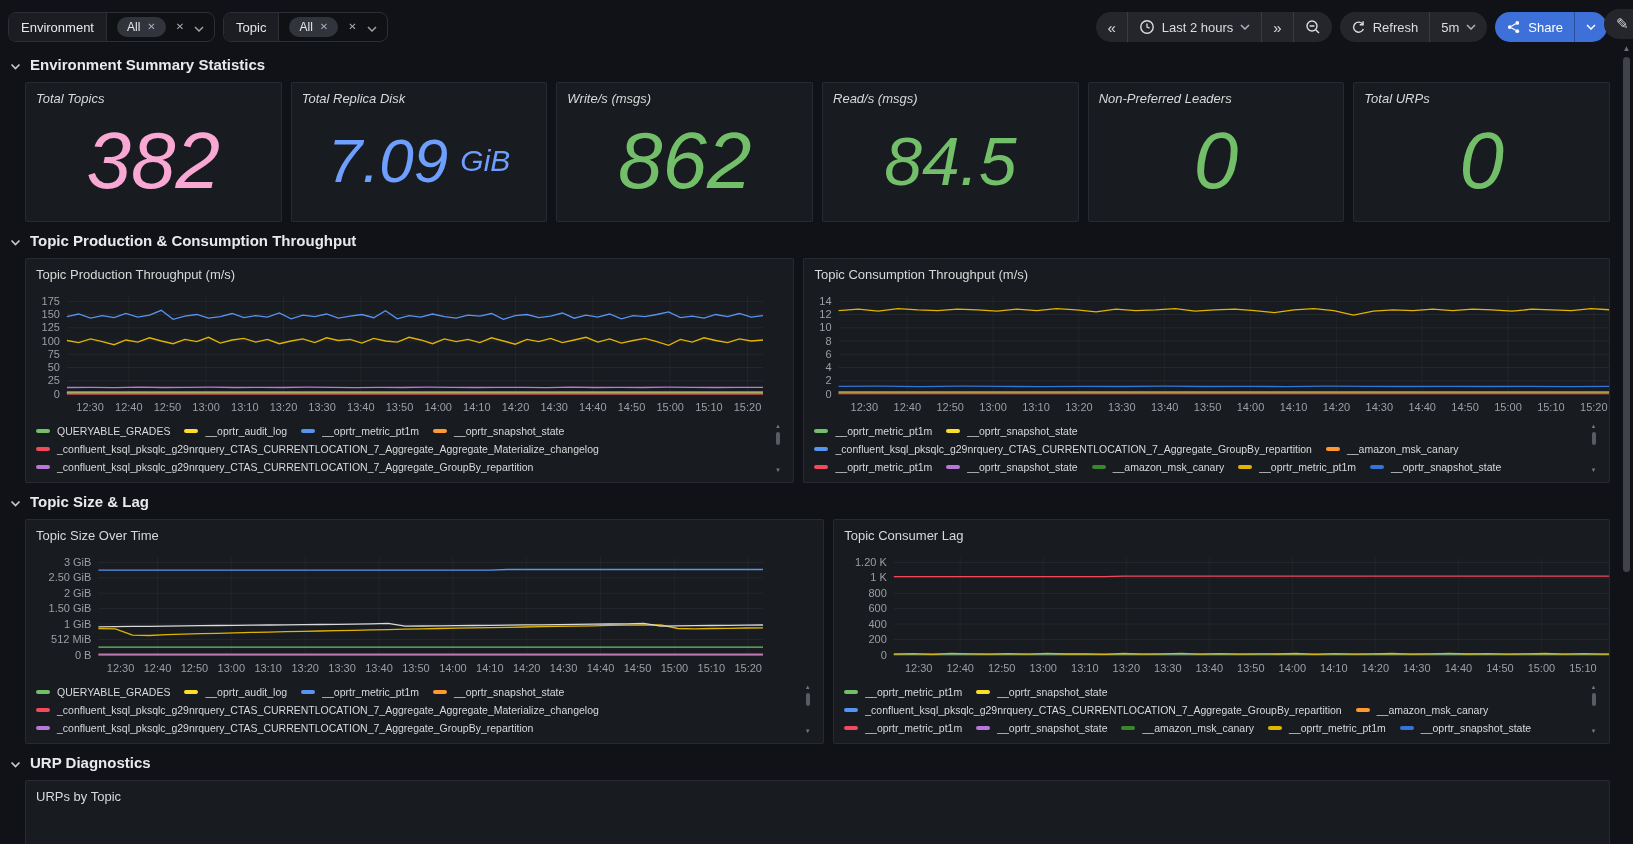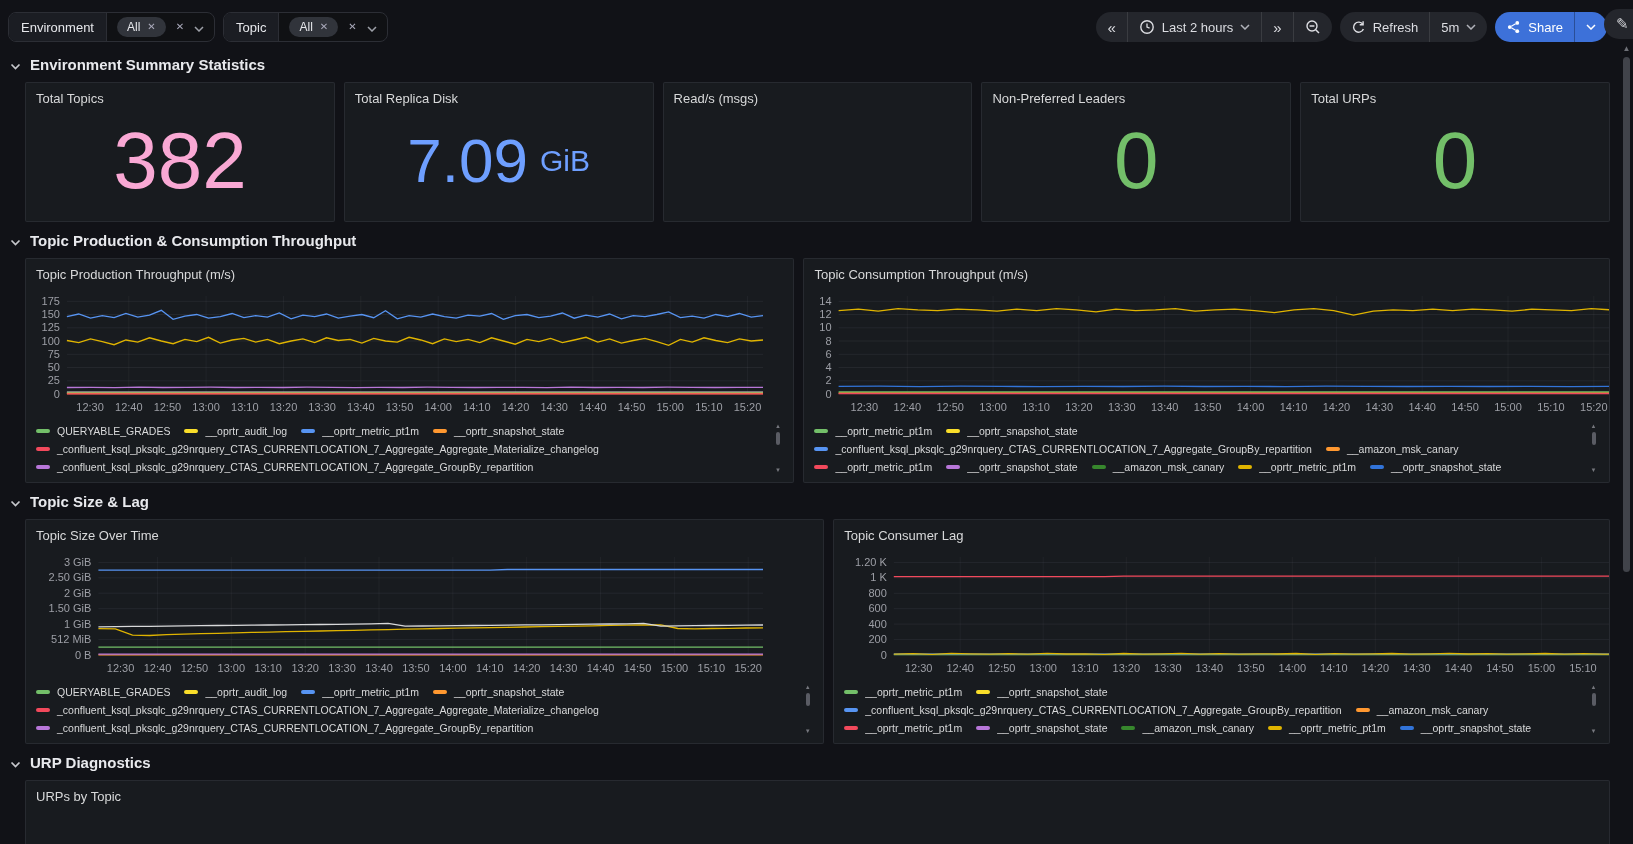--- a/index.html
+++ b/index.html
@@ -24,21 +24,21 @@
   .share { background:#3D71D9; }
   .share .seg { color:#fff; font-weight:500; }
   .share .seg + .seg { border-left:1px solid rgba(10,15,30,0.35); }
   .edit-btn { position:absolute; top:9px; right:-13px; width:42px; height:30px; background:#24262c; border-radius:15px; display:flex; align-items:center; padding-left:12px; font-size:15px; color:#cfd0d5; cursor:pointer; }
   
   #content { padding:0 23px 0 25px; position:relative; }
   .section-header { display:flex; align-items:flex-start; gap:9px; margin:10px 0 8px -15px; cursor:pointer; }
   .section-header .title { font-size:15px; font-weight:700; color:#e8e9ed; }
   .row { display:flex; gap:9px; }
   .panel { background:#181b1f; border:1px solid rgba(204,204,220,0.09); border-radius:2px; padding:8px 10px; }
-  .stat-panel { flex:1; height:140px; position:relative; }
+  .stat-panel { flex:1; height:140px; position:relative;font-style:italic; }
   .stat-title, .chart-title { font-size:13px; font-weight:500; color:#d8d9da; }
   .stat-value { position:absolute; left:0; right:0; top:18px; bottom:0; display:flex; align-items:center; justify-content:center; font-weight:500; line-height:1; }
   .stat-value .unit { margin-left:12px; }
   .chart-panel { height:225px; overflow:hidden; }
   .chart-title { margin-bottom:8px; }
   svg.plot { display:block; }
   .tick { font-size:11px; fill:#9d9fa6; }
   .legend { position:relative; margin-top:2px; height:54px; overflow:hidden; padding-right:16px; }
   .legend-items { display:flex; flex-wrap:wrap; }
   .legend-item { display:flex; align-items:center; margin-right:14px; height:18px; white-space:nowrap; font-size:10.5px; color:#d8d9da; cursor:pointer; }
@@ -164,21 +164,30 @@
         </div>
       </div>
       <div class="panel stat-panel">
         <div class="stat-title">Total Replica Disk</div>
         <div class="stat-value" style="color: rgb(110, 159, 255);">
           <span style="font-size: 62px;">7.09</span>
           <span class="unit" style="font-size: 30px;">GiB</span>
         </div>
       </div>
       <div class="panel stat-panel">
+        <div class="stat-title">Write/s (msgs)</div>
+        <div class="stat-value" style="color: rgb(115, 191, 105);">
+          <span style="font-size: 80px;">862</span>
+        </div>
+      </div>
+      <div class="panel stat-panel">
         <div class="stat-title">Read/s (msgs)</div>
+        <div class="stat-value" style="color: rgb(115, 191, 105);">
+          <span style="font-size: 68px;">84.5</span>
+        </div>
       </div>
       <div class="panel stat-panel">
         <div class="stat-title">Non-Preferred Leaders</div>
         <div class="stat-value" style="color: rgb(115, 191, 105);">
           <span style="font-size: 80px;">0</span>
         </div>
       </div>
       <div class="panel stat-panel">
         <div class="stat-title">Total URPs</div>
         <div class="stat-value" style="color: rgb(115, 191, 105);">

